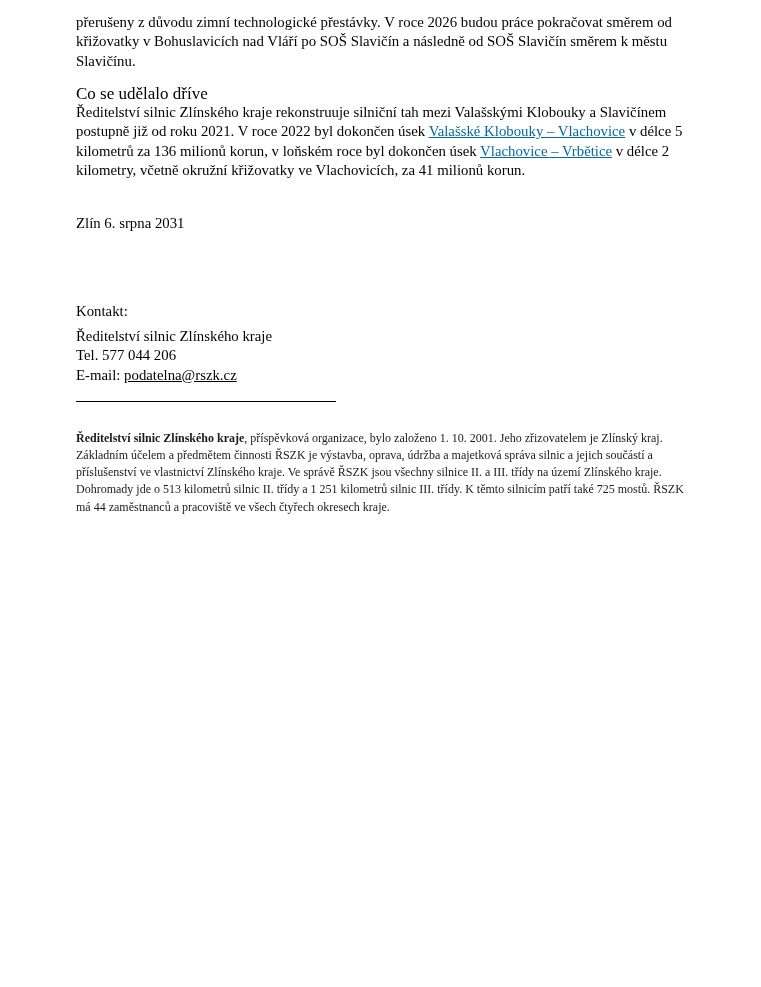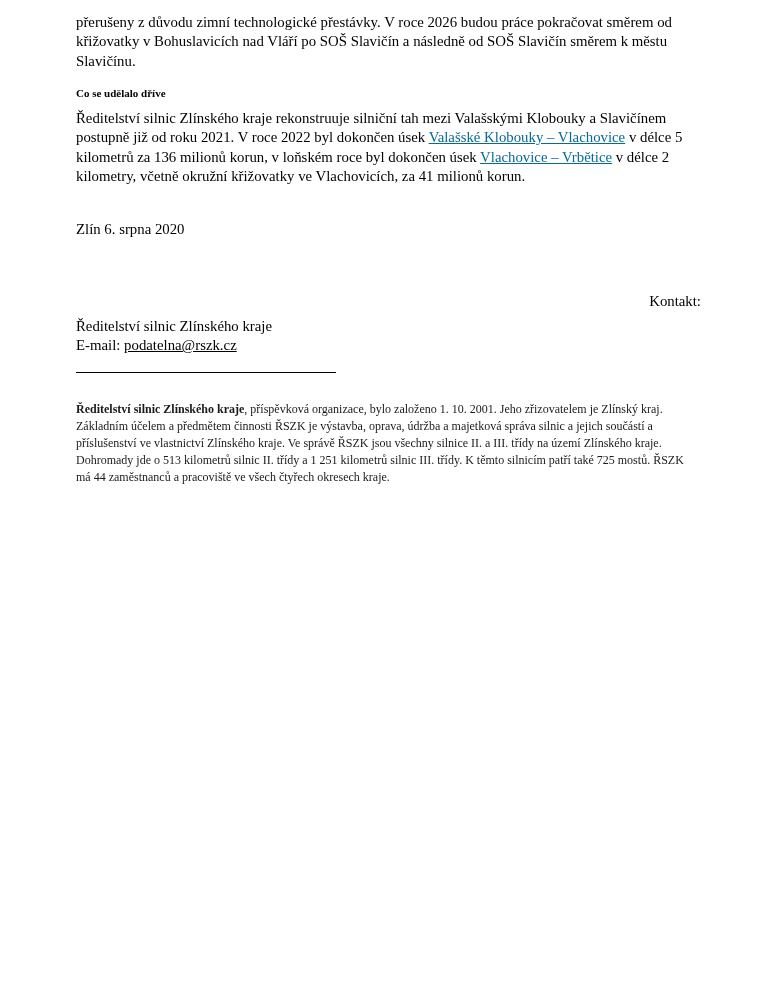--- a/index.html
+++ b/index.html
@@ -15,29 +15,28 @@
   }
   .content {
     padding: 13px 60px 0 76px;
   }
   .body-text {
     font-size: 14.8px;
     line-height: 19.3px;
   }
   .para1 { margin-top: 0; }
   .heading {
-    font-size: 11px;
+    font-size: 17px;
     line-height: 19.3px;
-    font-weight: bold;
+    font-weight: normal;
     margin-top: 13px;
-    margin-bottom: 6px;
   }
   .para2 { margin-top: 0; }
   .dateline { margin-top: 34px; }
-  .contact-label { margin-top: 52px; text-align: right; }
+  .contact-label { margin-top: 68px; }
   .contact-block { margin-top: 6px; }
   .contact-block div { line-height: 19.3px; }
   a.blue-link, .blue-link {
     color: #0369a1;
     text-decoration: underline;
     cursor: pointer;
   }
   a.black-link, .black-link {
     color: #000000;
     text-decoration: underline;
@@ -63,26 +62,27 @@
 
 <div class="page">
   <div class="content">
 
     <p class="body-text para1">přerušeny z důvodu zimní technologické přestávky. V roce 2026 budou práce pokračovat směrem od křižovatky v Bohuslavicích nad Vláří po SOŠ Slavičín a následně od SOŠ Slavičín směrem k městu Slavičínu.</p>
 
     <p class="heading">Co se udělalo dříve</p>
 
     <p class="body-text para2"><span>Ředitelství silnic Zlínského kraje rekonstruuje silniční tah mezi Valašskými Klobouky a Slavičínem postupně již od roku 2021. V roce 2022 byl dokončen úsek </span><a class="blue-link">Valašské Klobouky – Vlachovice</a><span> v délce 5 kilometrů za 136 milionů korun, v loňském roce byl dokončen úsek </span><a class="blue-link">Vlachovice – Vrbětice</a><span> v délce 2 kilometry, včetně okružní křižovatky ve Vlachovicích, za 41 milionů korun.</span></p>
 
-    <p class="body-text dateline">Zlín 6. srpna 2020</p>
+    <p class="body-text dateline">Zlín 6. srpna 2031</p>
 
     <p class="body-text contact-label">Kontakt:</p>
 
     <div class="body-text contact-block">
       <div>Ředitelství silnic Zlínského kraje</div>
+      <div>Tel. 577 044 206</div>
       <div><span>E-mail: </span><a class="black-link">podatelna@rszk.cz</a></div>
     </div>
 
     <div class="footer-divider"></div>
 
     <p class="footer-text"><b>Ředitelství silnic Zlínského kraje</b><span>, příspěvková organizace, bylo založeno 1. 10. 2001. Jeho zřizovatelem je Zlínský kraj. Základním účelem a předmětem činnosti ŘSZK je výstavba, oprava, údržba a majetková správa silnic a jejich součástí a příslušenství ve vlastnictví Zlínského kraje. Ve správě ŘSZK jsou všechny silnice II. a III. třídy na území Zlínského kraje. Dohromady jde o 513 kilometrů silnic II. třídy a 1 251 kilometrů silnic III. třídy. K těmto silnicím patří také 725 mostů. ŘSZK má 44 zaměstnanců a pracoviště ve všech čtyřech okresech kraje.</span></p>
 
   </div>
 </div>
 

